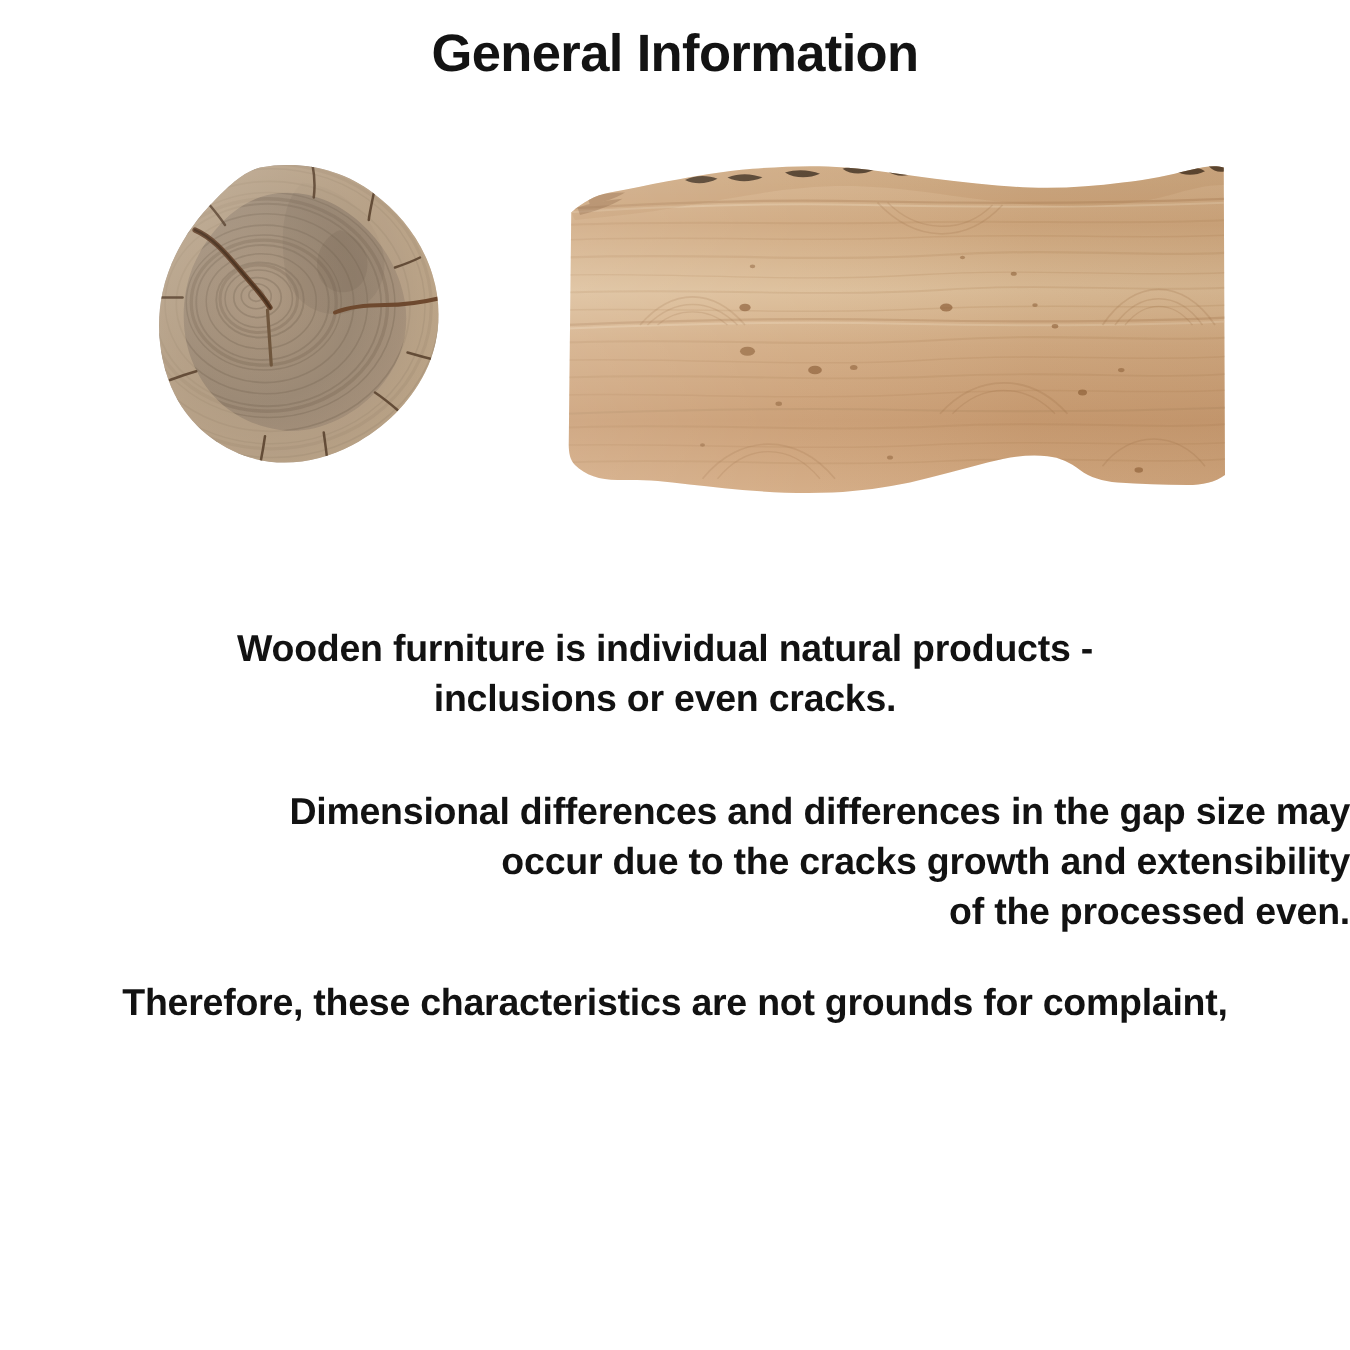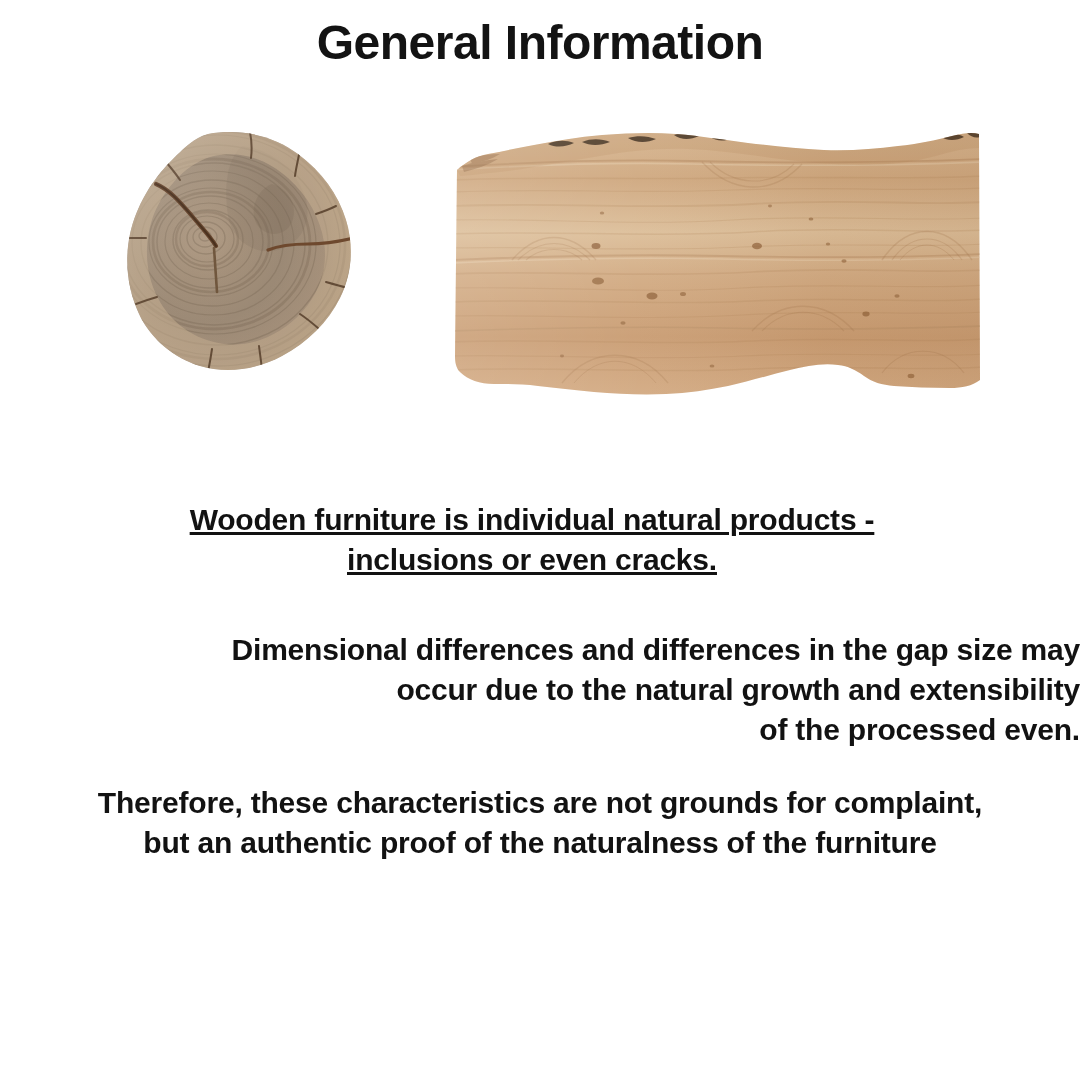--- a/index.html
+++ b/index.html
@@ -24,21 +24,21 @@
     background: #ffffff;
   }
 
   
   .page-title {
     position: absolute;
     top: 12px;
     left: 0;
     width: 1080px;
     text-align: center;
-    font-size: 48px;
+    font-size: 42px;
     font-weight: bold;
     letter-spacing: -0.5px;
     color: #131313;
     line-height: 62px;
   }
 
   
   .images-row {
     position: absolute;
     top: 110px;
@@ -76,21 +76,21 @@
     text-align: center;
   }
   .para {
     font-size: 30px;
     font-weight: bold;
     line-height: 40px;
     color: #121212;
     letter-spacing: -0.2px;
   }
   .para .line { display: block; }
-  .para-1 { margin: 0 16px 0 0; text-decoration: underline; }
+  .para-1 { margin: 0 16px 0 0; }
   .para-2 { margin: 50px 0 0 0; text-align: right; }
   .para-3 { margin: 33px 0 0 0; }
 </style>
 </head>
 <body>
 
 <div class="page">
 
   <div class="page-title">General Information</div>
 
@@ -356,23 +356,22 @@
 
   <div class="body-copy">
 
     <p class="para para-1">
       <span class="line">Wooden furniture is individual natural products -</span>
       <span class="line">inclusions or even cracks.</span>
     </p>
 
     <p class="para para-2">
       <span class="line">Dimensional differences and differences in the gap size may</span>
-      <span class="line">occur due to the natural growth and extensibility</span>
+      <span class="line">occur due to the cracks growth and extensibility</span>
       <span class="line">of the processed even.</span>
     </p>
 
     <p class="para para-3">
       <span class="line">Therefore, these characteristics are not grounds for complaint,</span>
-      <span class="line">but an authentic proof of the naturalness of the furniture</span>
     </p>
   </div>
 
 </div>
 
 </body></html>

